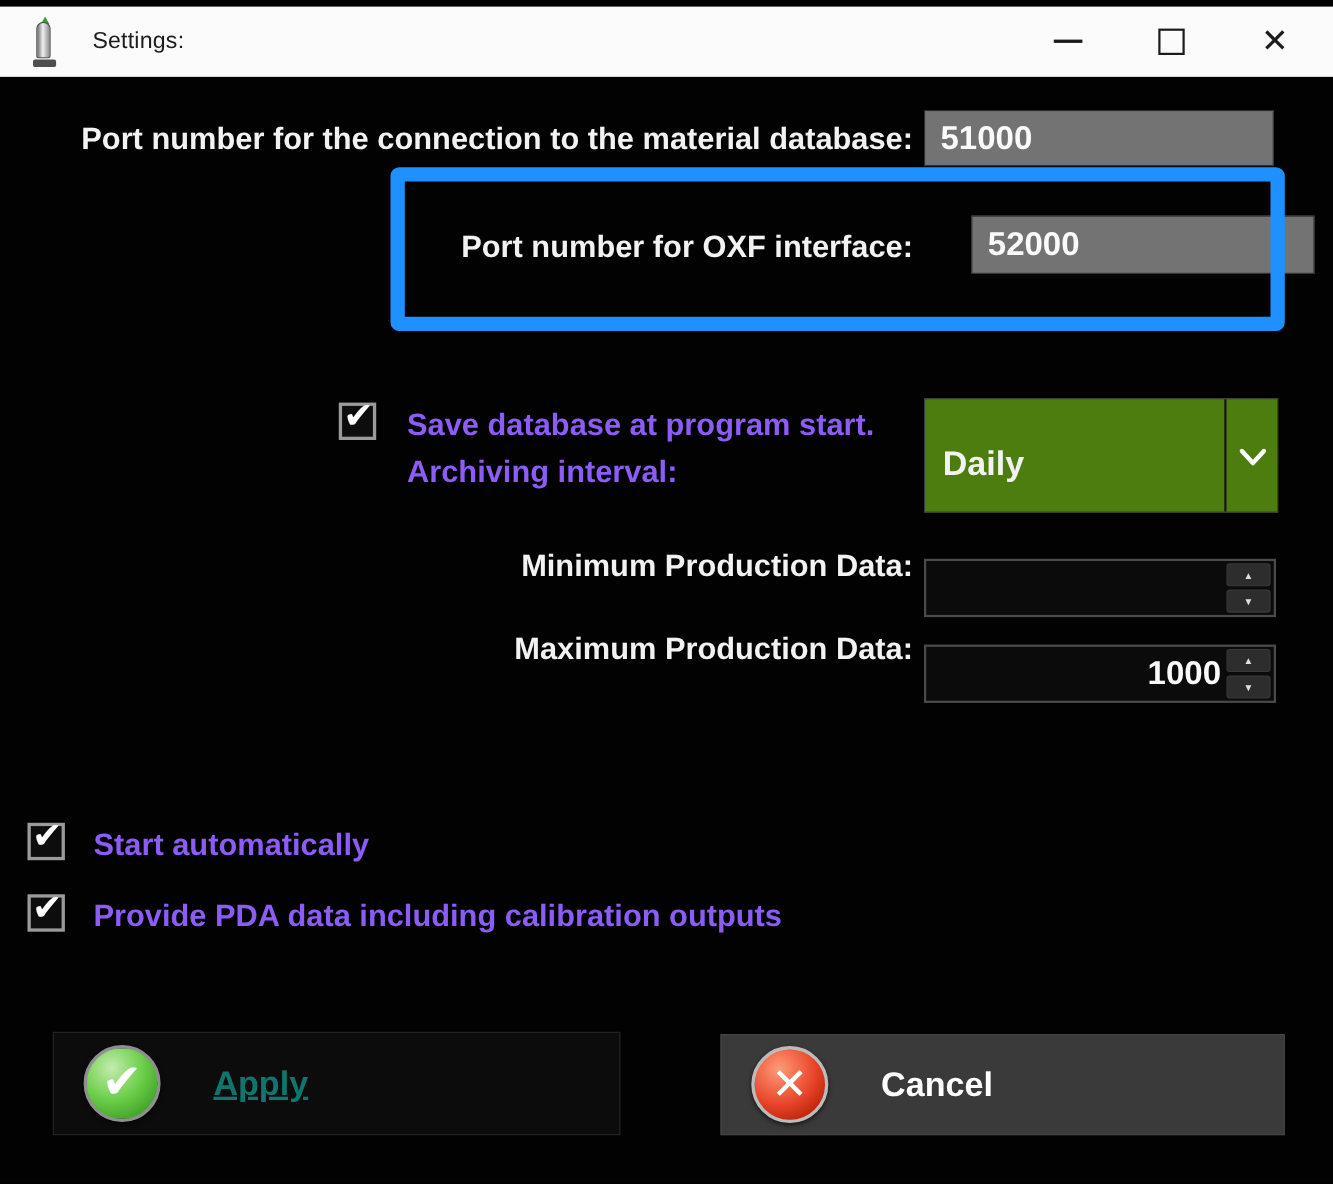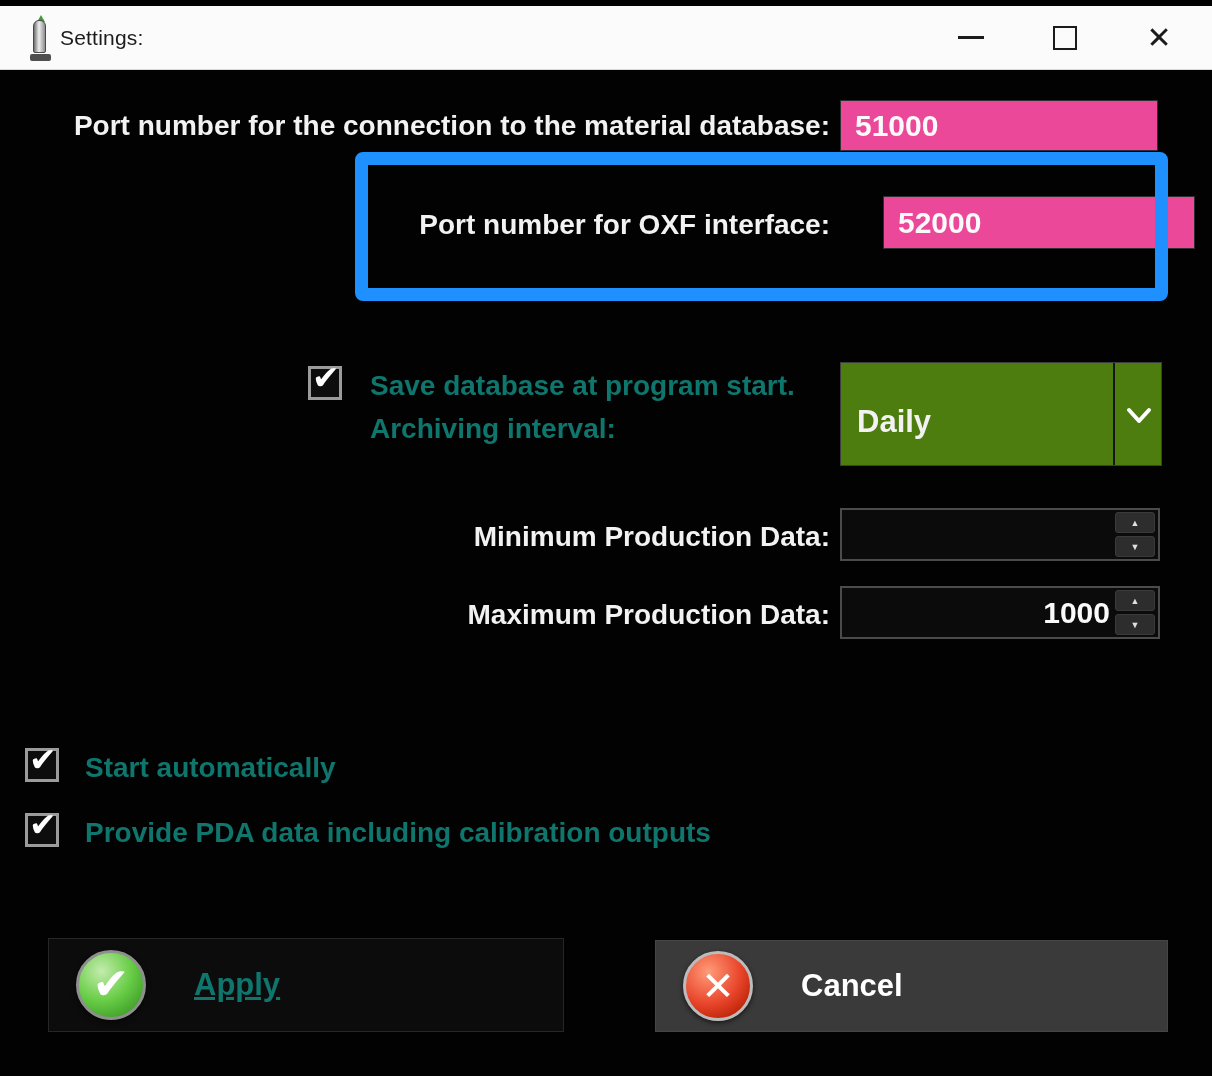--- a/index.html
+++ b/index.html
@@ -12,43 +12,43 @@
               display:flex; align-items:center; padding-left:30px; }
   .app-icon { position:relative; width:22px; height:46px; flex:0 0 auto; }
   .app-icon .tip { position:absolute; left:7px; top:0; width:0; height:0;
                    border-left:4px solid transparent; border-right:4px solid transparent;
                    border-bottom:7px solid #3f9b35; }
   .app-icon .tube { position:absolute; left:3px; top:5px; width:13px; height:33px;
                     background:linear-gradient(90deg,#6e6e6e,#efefef 45%,#8d8d8d);
                     border:1px solid #4a4a4a; border-radius:6px 6px 2px 2px; }
   .app-icon .base { position:absolute; left:0; bottom:0; width:21px; height:7px;
                     background:#4f4f4f; border-radius:2px; }
-  .title-text { margin-left:8px; font-size:21px; color:#1c1c1c; letter-spacing:.2px; }
+  .title-text { margin-left:32px; font-size:21px; color:#1c1c1c; letter-spacing:.2px; }
   .win-controls { margin-left:auto; display:flex; align-items:center; gap:60px; padding-right:36px; }
   .wc { width:34px; height:34px; display:flex; align-items:center; justify-content:center; cursor:pointer; }
   .wc-min-glyph { width:26px; height:3px; background:#1b1b1b; }
   .wc-max-glyph { width:24px; height:24px; border:2.5px solid #1b1b1b; background:transparent; }
   .wc-close-glyph { font-size:30px; color:#1b1b1b; line-height:1; font-weight:400; }
 
   
   .label { position:absolute; left:0; width:830px; text-align:right;
            color:#f2f2f2; font-size:28px; font-weight:600; white-space:nowrap; }
-  .text-input { position:absolute; background:#ec4899; border:1px solid #2f2f2f;
+  .text-input { position:absolute; background:#737373; border:1px solid #2f2f2f;
                 color:#fafafa; font-family:inherit; font-size:30px; font-weight:600;
                 padding:0 0 0 14px; outline:none; }
 
   .highlight-box { position:absolute; left:355px; top:152px; width:813px; height:149px;
                    border:13px solid #1e90ff; border-radius:8px; pointer-events:none; z-index:5; }
 
   .checkbox { position:absolute; width:34px; height:34px; background:#0d0d0d;
               border:3px solid #9b9b9b; cursor:pointer; }
   .checkbox .mark { position:absolute; left:1px; top:-9px; color:#ffffff;
                     font-size:33px; font-weight:700; line-height:1.1; }
 
-  .check-label { position:absolute; color:#0f766e; font-size:28px; font-weight:600; line-height:43px; }
+  .check-label { position:absolute; color:#8b5cf6; font-size:28px; font-weight:600; line-height:43px; }
 
   .dropdown { position:absolute; left:840px; top:362px; width:322px; height:104px;
               background:#4d7c0f; border:1px solid #3d3d3d; cursor:pointer; }
   .dropdown .value { position:absolute; left:16px; top:41px; color:#f2f2f2;
                      font-size:31px; font-weight:600; }
   .dropdown .sep { position:absolute; right:46px; top:0; bottom:0; width:2px; background:#161616; }
   .dropdown .chev { position:absolute; right:9px; top:44px; }
 
   .spin { position:absolute; left:840px; width:320px; height:53px;
           background:#0b0b0b; border:2px solid #4b4b4b; }
@@ -124,33 +124,33 @@
   <div class="dropdown" role="combobox">
     <div class="value">Daily</div>
     <div class="sep"></div>
     <div class="chev">
       <svg width="26" height="18" viewBox="0 0 26 18">
           <polyline points="3,3 13,14 23,3" fill="none" stroke="#ffffff" stroke-width="4" stroke-linecap="round" stroke-linejoin="round"></polyline>
         </svg>
     </div>
   </div>
 
-  <div class="label" style="top:521px;">Minimum Production Data:</div>
+  <div class="label" style="top:499px;">Minimum Production Data:</div>
   <div class="spin" style="top:508px;">
     <div class="btns">
       <div class="sb">
           <span>▲</span>
         </div>
       <div class="sb">
           <span>▼</span>
         </div>
     </div>
   </div>
 
-  <div class="label" style="top:599px;">Maximum Production Data:</div>
+  <div class="label" style="top:574px;">Maximum Production Data:</div>
   <div class="spin" style="top:586px;">
     <input value="1000" style="">
     <div class="btns">
       <div class="sb">
           <span>▲</span>
         </div>
       <div class="sb">
           <span>▼</span>
         </div>
     </div>

